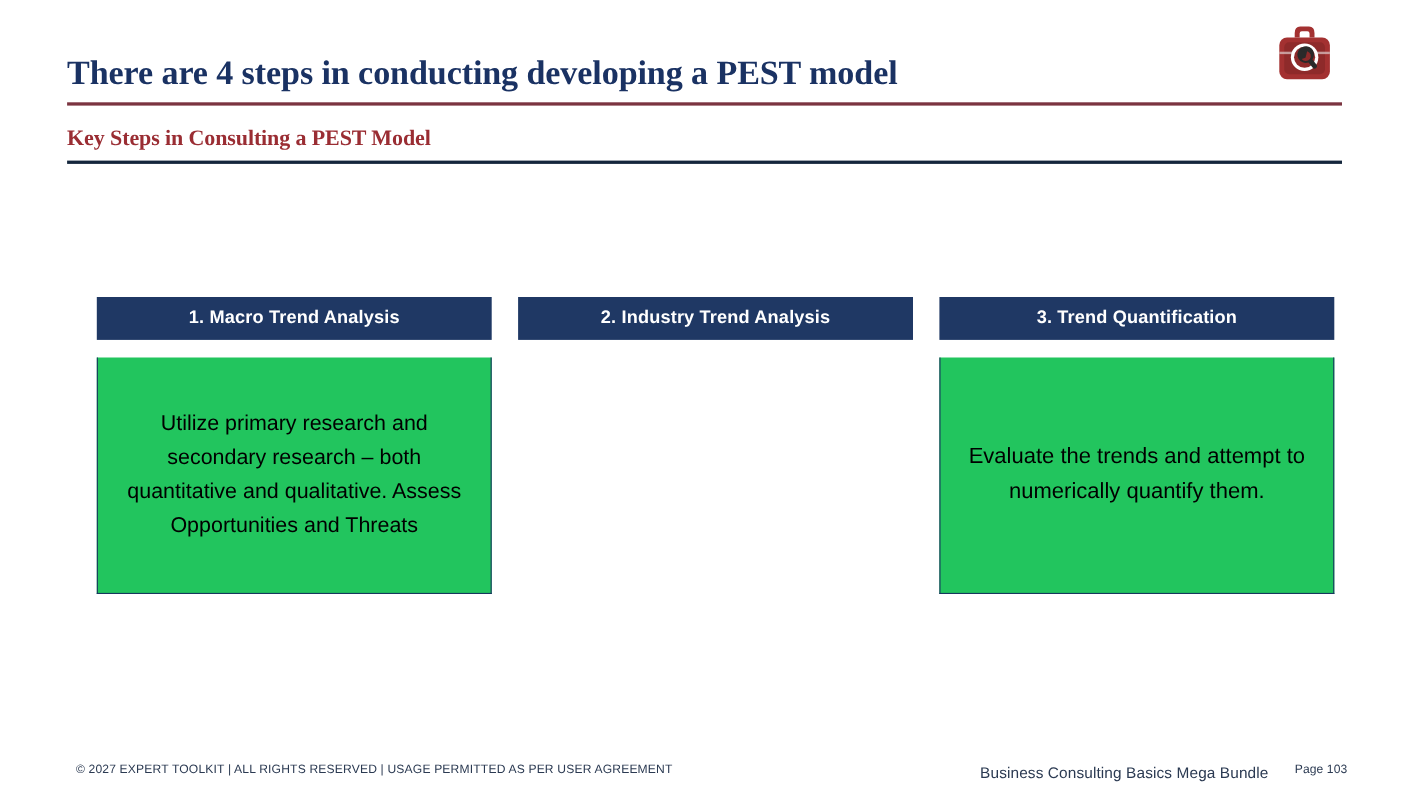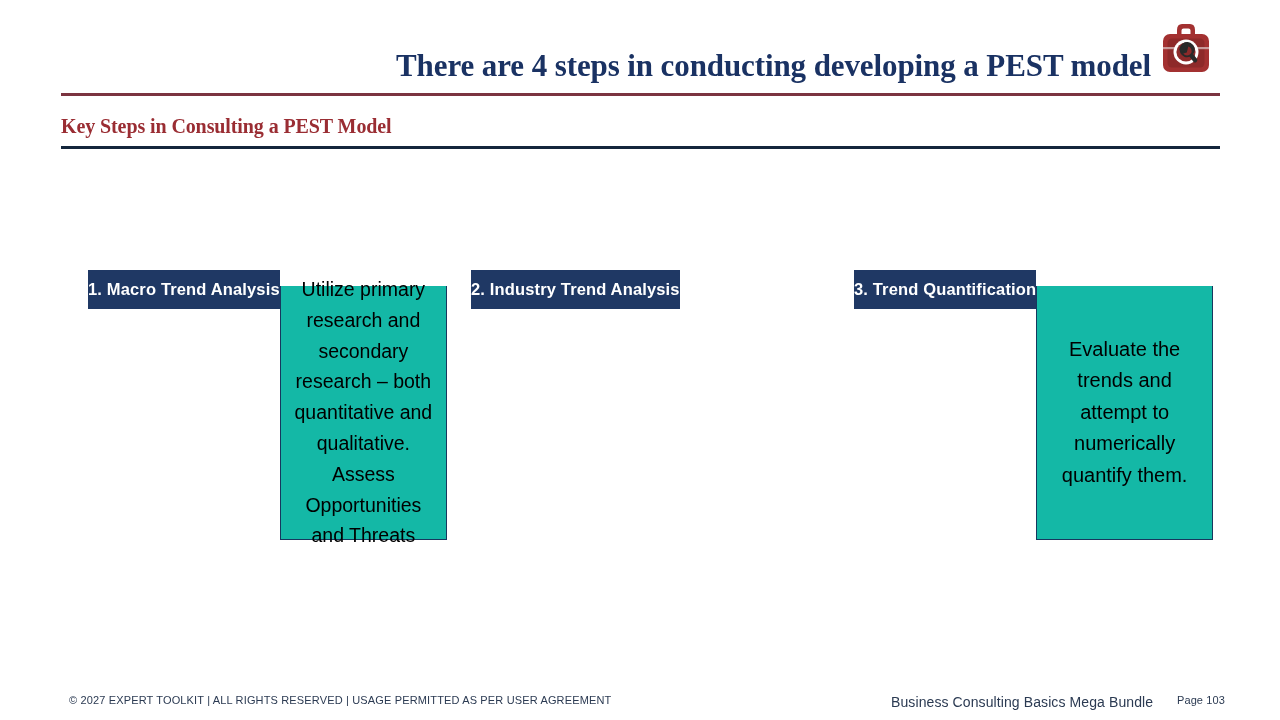--- a/index.html
+++ b/index.html
@@ -38,21 +38,20 @@
     position: absolute;
     left: 61px;
     top: 48px;
     width: 1090px;
     font-family: "Liberation Serif", serif;
     font-size: 31px;
     font-weight: bold;
     color: #1a3263;
     letter-spacing: -0.1px;
     white-space: nowrap;
-    text-align: right;
   }
   .rule-red {
     position: absolute;
     left: 61px;
     top: 93px;
     width: 1159px;
     height: 3px;
     background: #7b3440;
   }
   .subtitle {
@@ -82,41 +81,41 @@
     left: 88px;
     top: 270px;
     width: 1125px;
     height: 270px;
     display: flex;
     gap: 24px;
   }
   .card {
     flex: 1 1 0;
     display: flex;
-    flex-direction: row;
+    flex-direction: column;
     height: 100%;
   }
   .card-header {
     background: #1f3864;
     color: #ffffff;
     height: 39px;
     display: flex;
     align-items: center;
     justify-content: center;
     font-family: "Liberation Sans", sans-serif;
     font-size: 16.5px;
     font-weight: bold;
     letter-spacing: 0.15px;
     white-space: nowrap;
   }
   .card-body {
     flex: 1 1 auto;
     border: 1px solid #17375e;
     border-top: none;
-    background: #14b8a6;
+    background: #22c55e;
     display: flex;
     align-items: center;
     justify-content: flex-end;
     padding: 4px 12px;
     box-sizing: border-box;
     margin-top: 16px;
   }
   .card-text {
     text-align: center;
     font-family: "Liberation Sans", sans-serif;

